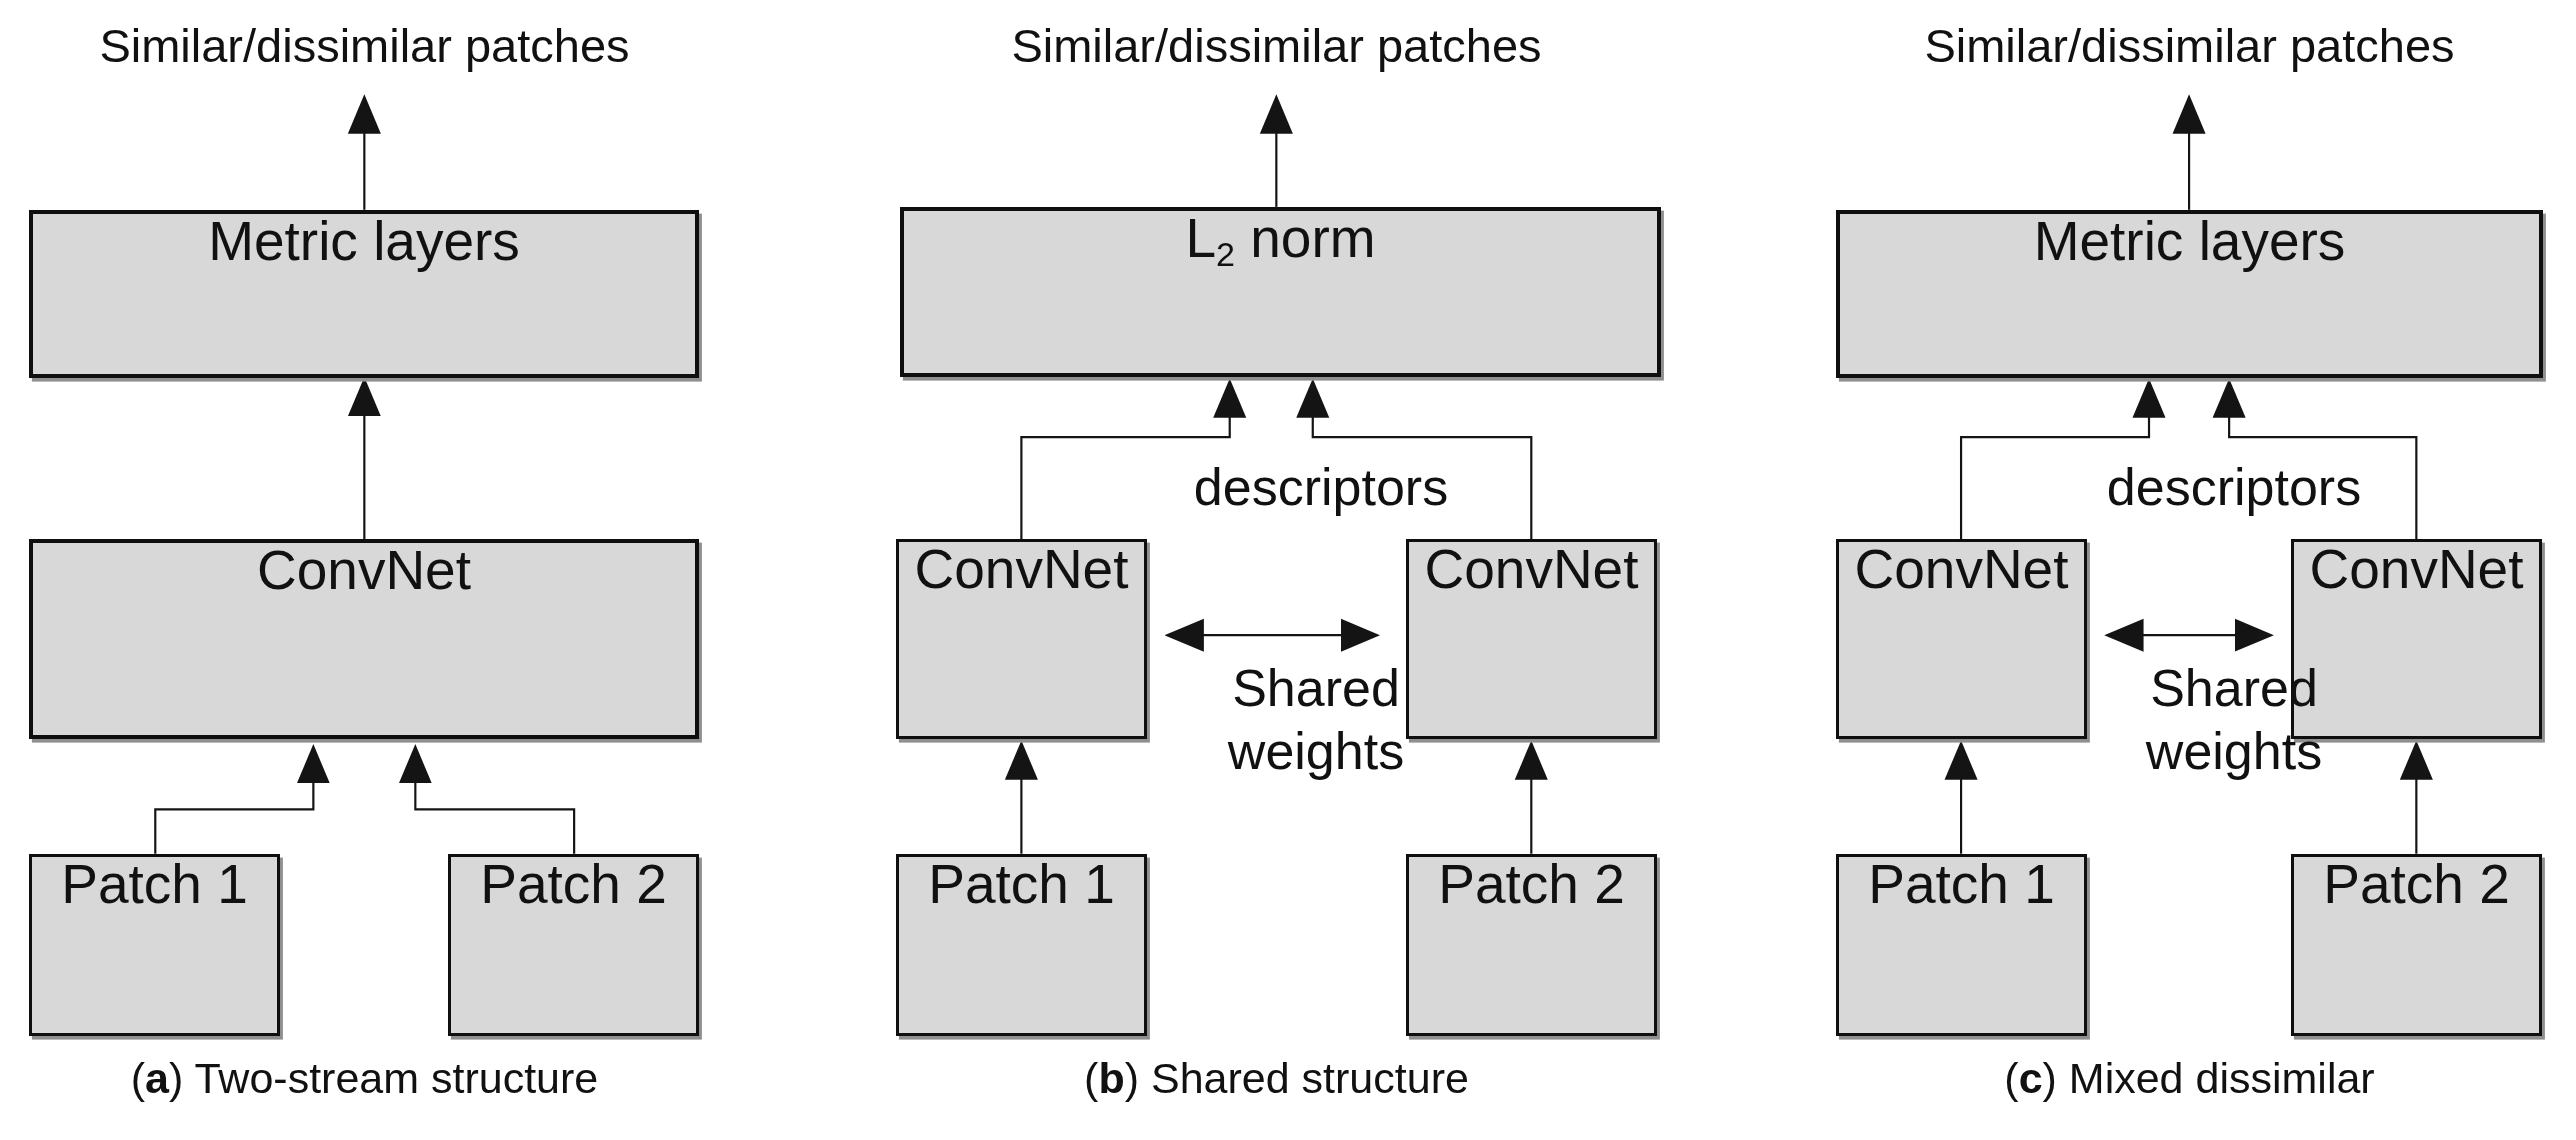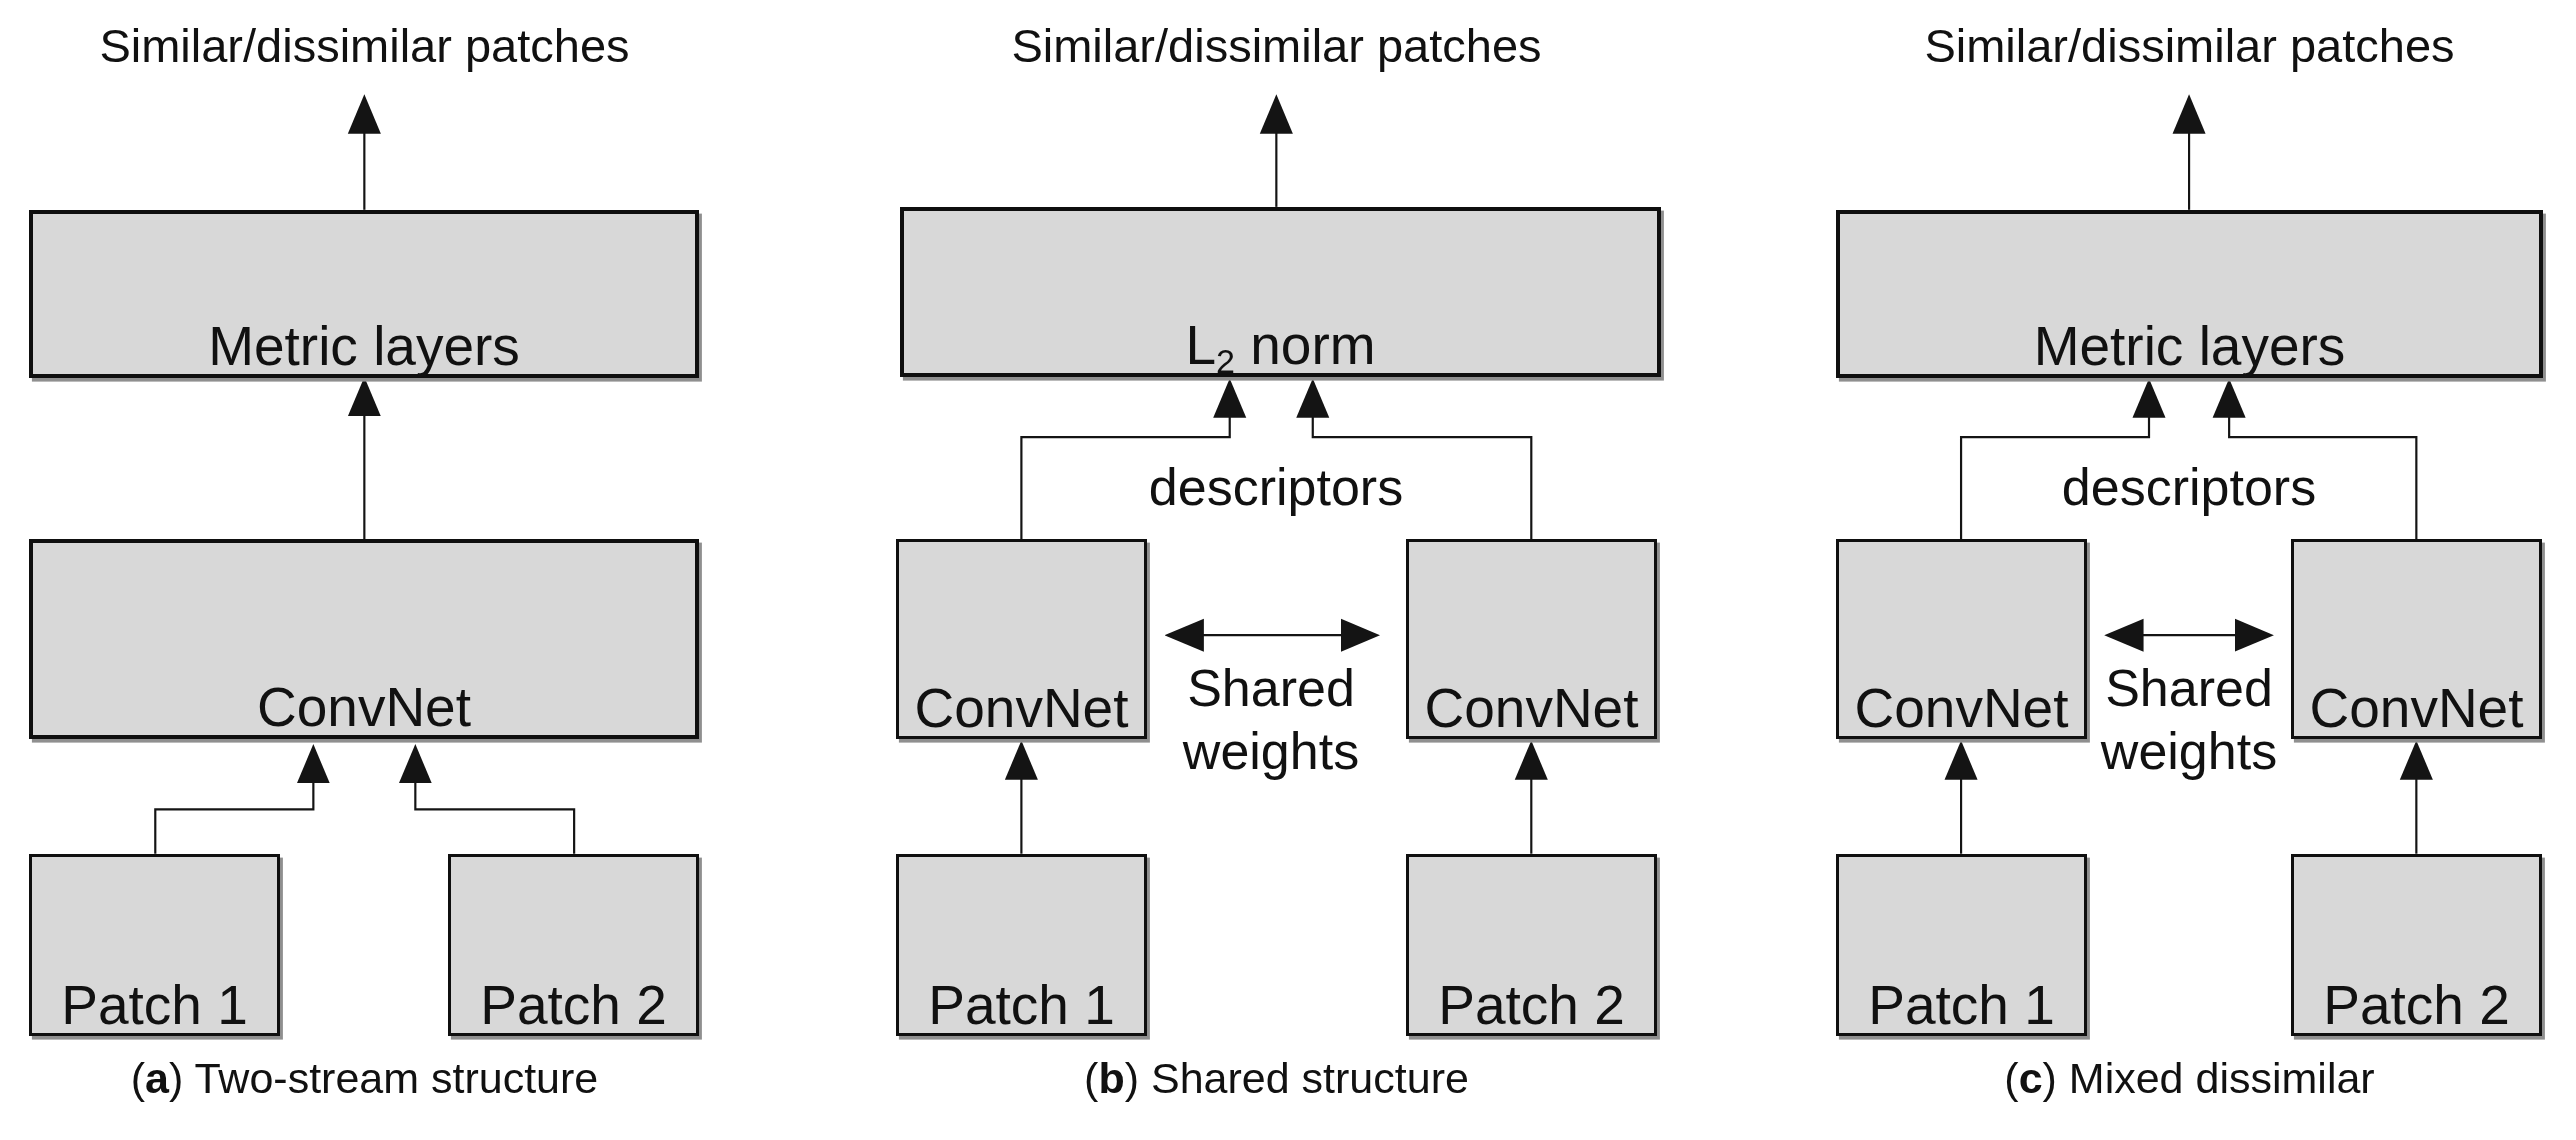--- a/index.html
+++ b/index.html
@@ -5,27 +5,27 @@
   html, body { margin:0; padding:0; background:#ffffff; overflow:hidden; }
   #figure {
     position:relative; width:2576px; height:1140px; background:#ffffff;
     font-family:Liberation Sans, sans-serif; color:#111111;
   }
   #connector-layer { position:absolute; left:0; top:0; width:2576px; height:1140px; pointer-events:none; }
   .box {
     position:absolute; box-sizing:border-box;
     background:#d8d8d8; border:4.4px solid #0f0f0f;
     box-shadow:2.9px 3.6px 0 #8f8f8f;
-    display:flex; align-items:flex-end; justify-content:center;
+    display:flex; align-items:flex-start; justify-content:center;
     font-size:55px; line-height:1; text-align:center; white-space:nowrap;
   }
   .box.small { border-width:3.6px; }
   .lbl { position:absolute; text-align:center; white-space:nowrap; }
   .title   { font-size:47px; line-height:1.15; }
-  .note    { font-size:52px; line-height:1.22; }
+  .note    { font-size:52px; line-height:1.22;padding-left:45px; }
   .caption { font-size:43px; line-height:1.1; }
   .caption b { font-weight:bold; }
   sub { font-size:0.62em; line-height:0; vertical-align:-0.25em; }
 </style>
 </head>
 <body>
 
 <div id="figure">
 
   <svg id="connector-layer" viewBox="0 0 3536 1565" xmlns="http://www.w3.org/2000/svg">

